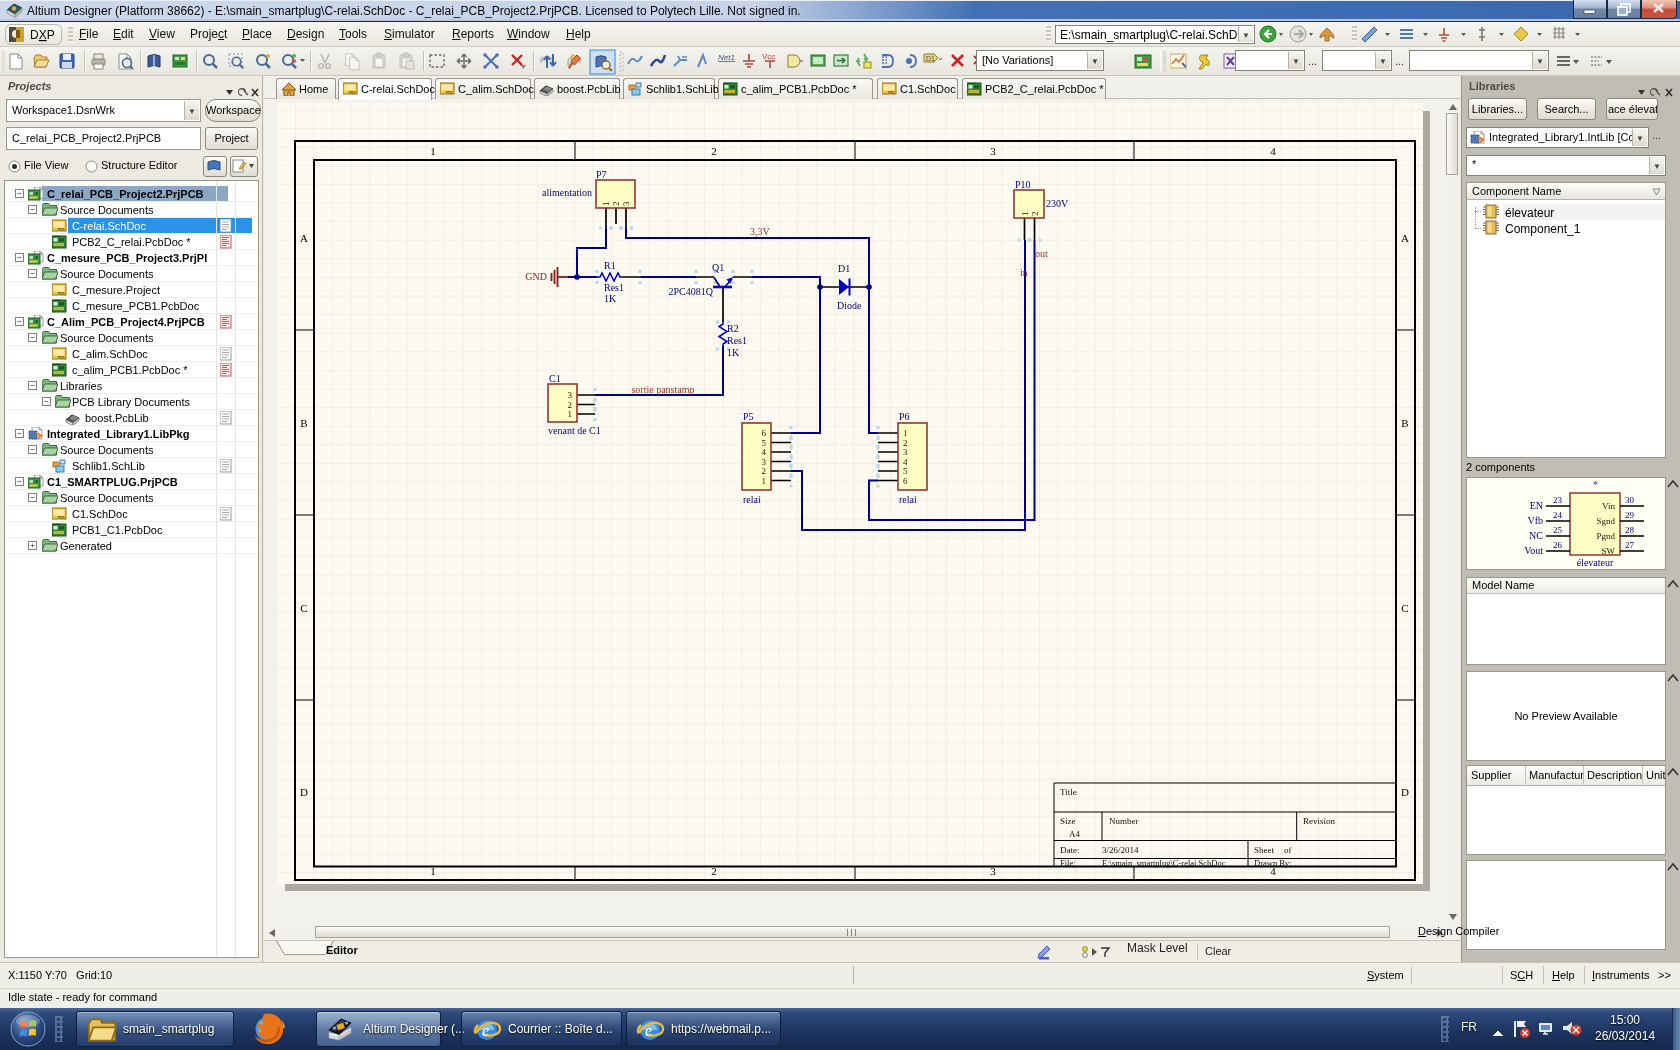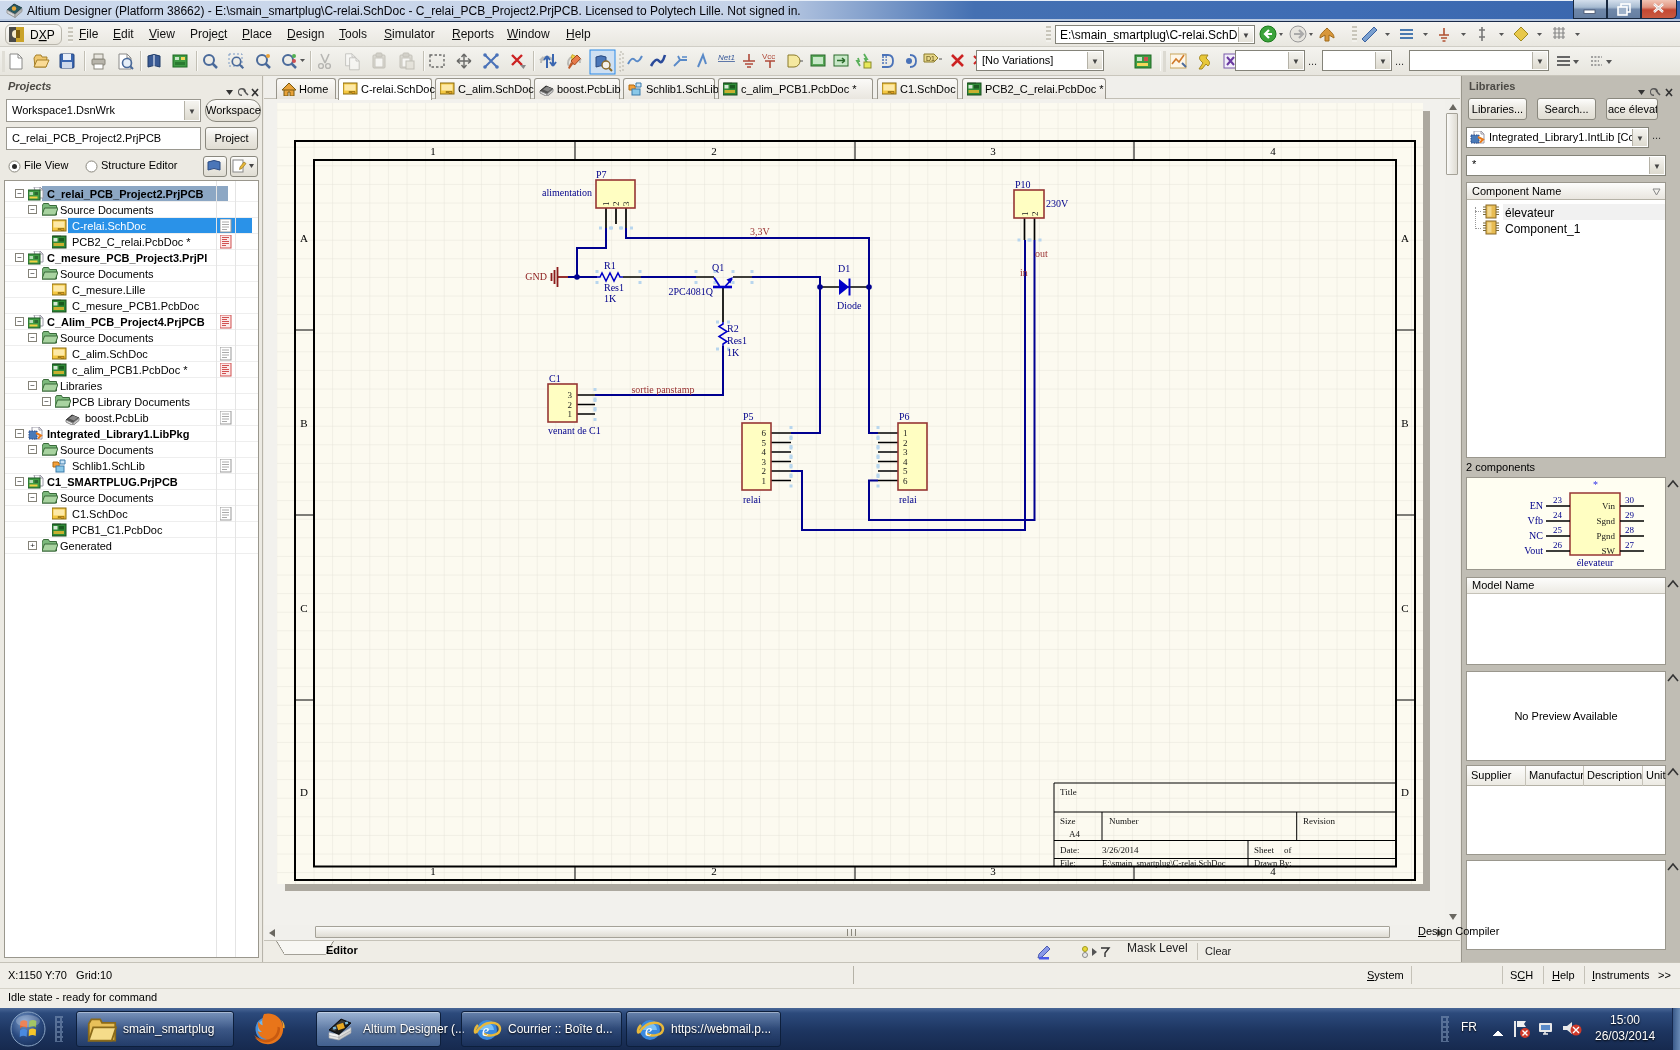--- a/index.html
+++ b/index.html
@@ -522,21 +522,21 @@
       <div style="position:absolute;left:0;top:84px;width:253px;height:1px;background:#eeeeee;"></div>
   <div class="expbox" style="left:23px;top:88px;">−</div>
       <svg style="position:absolute;left:37px;top:86px;" width="16" height="14" viewBox="0 0 16 14">
         <use href="#i-folder"></use>
       </svg>
       <div style="position:absolute;left:55px;top:87px;font-weight:normal;color:#000;white-space:nowrap;">Source Documents</div>
       <div style="position:absolute;left:0;top:100px;width:253px;height:1px;background:#eeeeee;"></div>
   <svg style="position:absolute;left:47px;top:102px;" width="16" height="14" viewBox="0 0 16 14">
         <use href="#i-sch"></use>
       </svg>
-      <div style="position:absolute;left:67px;top:103px;font-weight:normal;color:#000;white-space:nowrap;">C_mesure.Lille</div>
+      <div style="position:absolute;left:67px;top:103px;font-weight:normal;color:#000;white-space:nowrap;">C_mesure.Project</div>
       <div style="position:absolute;left:0;top:116px;width:253px;height:1px;background:#eeeeee;"></div>
   <svg style="position:absolute;left:47px;top:118px;" width="16" height="14" viewBox="0 0 16 14">
         <use href="#i-pcb"></use>
       </svg>
       <div style="position:absolute;left:67px;top:119px;font-weight:normal;color:#000;white-space:nowrap;">C_mesure_PCB1.PcbDoc</div>
       <div style="position:absolute;left:0;top:132px;width:253px;height:1px;background:#eeeeee;"></div>
   <div class="expbox" style="left:10px;top:136px;">−</div>
       <svg style="position:absolute;left:23px;top:134px;" width="16" height="14" viewBox="0 0 16 14">
         <use href="#i-proj"></use>
       </svg>

